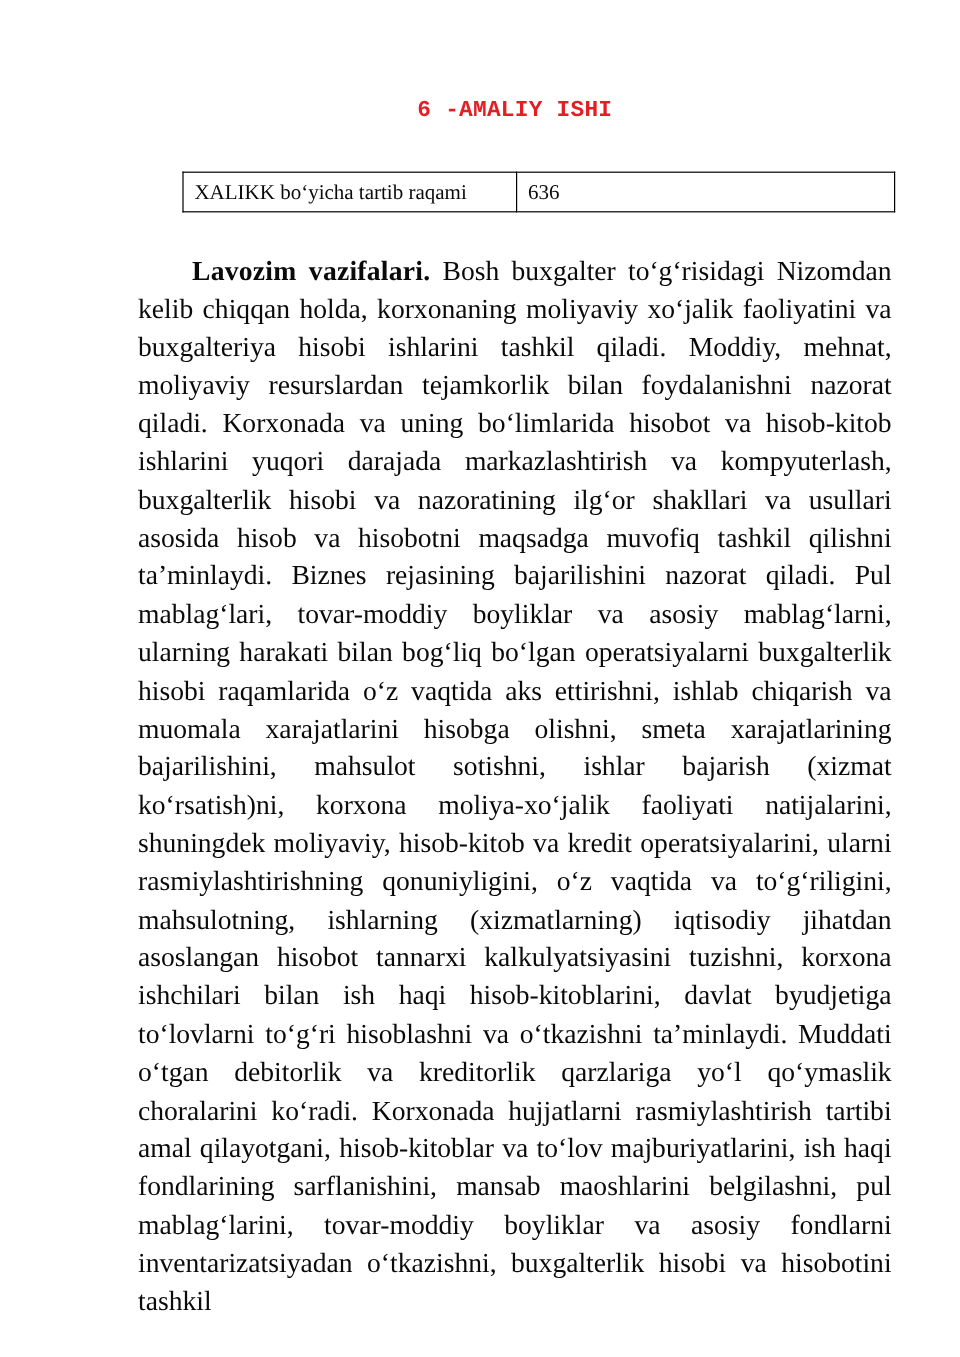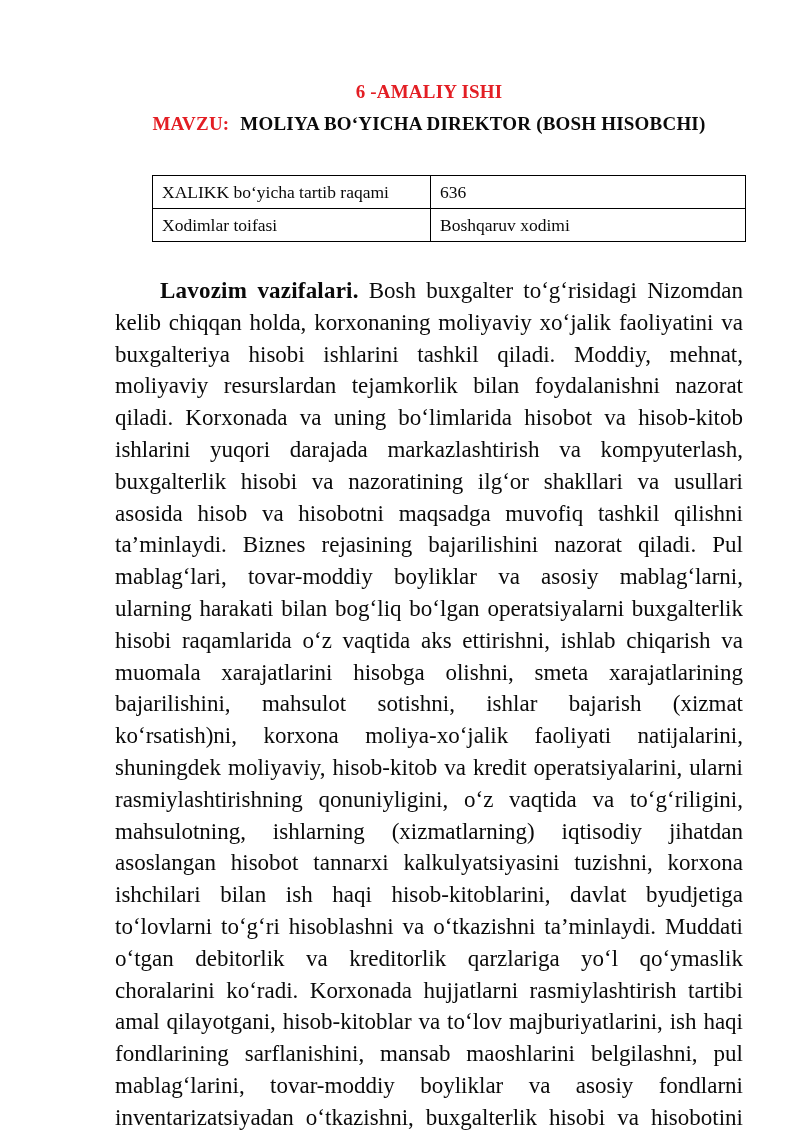--- a/index.html
+++ b/index.html
@@ -19,20 +19,21 @@
   .content {
     padding: 76px 57px 0 115px; 
   }
   .heading {
     text-align: center;
     font-size: 19px;
     font-weight: bold;
     line-height: 32px;
     margin: 0;
     letter-spacing: 0.2px;
+    font-family: Liberation Mono, monospace;
   }
   .red {
     color: #e31e24;
   }
   .mavzu-label {
     margin-right: 11px; 
   }
   table.spec-table {
     border-collapse: collapse;
     margin: 35px 0 0 37px;
@@ -60,32 +61,27 @@
   .duties b { letter-spacing: 0.2px; }
 </style>
 </head>
 <body>
 
 <div class="page">
   <div class="content">
 
     <p class="heading red">6 -AMALIY ISHI</p>
 
-    <p class="heading"><span class="red mavzu-label">MAVZU:</span><span>MOLIYA BO‘YICHA DIREKTOR (BOSH HISOBCHI)</span></p>
 
 
     <table class="spec-table">
       <tbody>
         <tr>
           <td class="col-label">XALIKK bo‘yicha tartib raqami</td>
           <td class="col-value">636</td>
-        </tr>
-        <tr>
-          <td class="col-label">Xodimlar toifasi</td>
-          <td class="col-value">Boshqaruv xodimi</td>
         </tr>
       </tbody>
     </table>
 
     <p class="duties"><b>Lavozim vazifalari.</b><span> Bosh buxgalter to‘g‘risidagi Nizomdan kelib chiqqan holda, korxonaning moliyaviy xo‘jalik faoliyatini va buxgalteriya hisobi ishlarini tashkil qiladi. Moddiy, mehnat, moliyaviy resurslardan tejamkorlik bilan foydalanishni nazorat qiladi. Korxonada va uning bo‘limlarida hisobot va hisob-kitob ishlarini yuqori darajada markazlashtirish va kompyuterlash, buxgalterlik hisobi va nazoratining ilg‘or shakllari va usullari asosida hisob va hisobotni maqsadga muvofiq tashkil qilishni ta’minlaydi. Biznes rejasining bajarilishini nazorat qiladi. Pul mablag‘lari, tovar-moddiy boyliklar va asosiy mablag‘larni, ularning harakati bilan bog‘liq bo‘lgan operatsiyalarni buxgalterlik hisobi raqamlarida o‘z vaqtida aks ettirishni, ishlab chiqarish va muomala xarajatlarini hisobga olishni, smeta xarajatlarining bajarilishini, mahsulot sotishni, ishlar bajarish (xizmat ko‘rsatish)ni, korxona moliya-xo‘jalik faoliyati natijalarini, shuningdek moliyaviy, hisob-kitob va kredit operatsiyalarini, ularni rasmiylashtirishning qonuniyligini, o‘z vaqtida va to‘g‘riligini, mahsulotning, ishlarning (xizmatlarning) iqtisodiy jihatdan asoslangan hisobot tannarxi kalkulyatsiyasini tuzishni, korxona ishchilari bilan ish haqi hisob-kitoblarini, davlat byudjetiga to‘lovlarni to‘g‘ri hisoblashni va o‘tkazishni ta’minlaydi. Muddati o‘tgan debitorlik va kreditorlik qarzlariga yo‘l qo‘ymaslik choralarini ko‘radi. Korxonada hujjatlarni rasmiylashtirish tartibi amal qilayotgani, hisob-kitoblar va to‘lov majburiyatlarini, ish haqi fondlarining sarflanishini, mansab maoshlarini belgilashni, pul mablag‘larini, tovar-moddiy boyliklar va asosiy fondlarni inventarizatsiyadan o‘tkazishni, buxgalterlik hisobi va hisobotini tashkil</span></p>
 
   </div>
 </div>
 
 </body></html>

